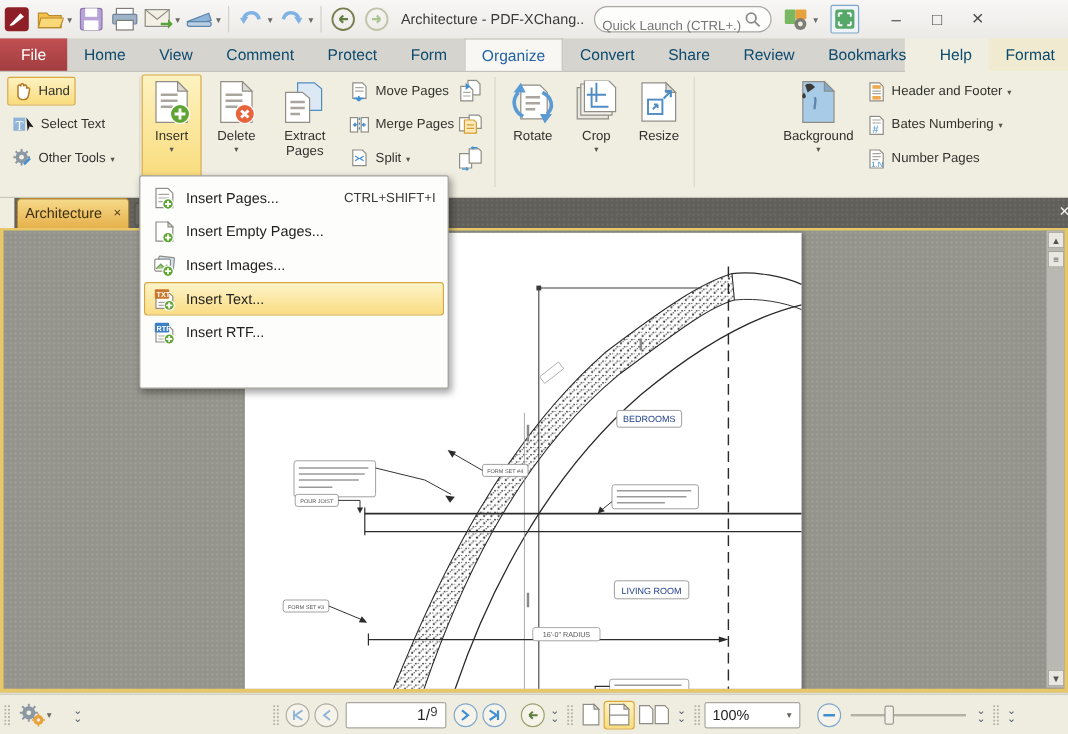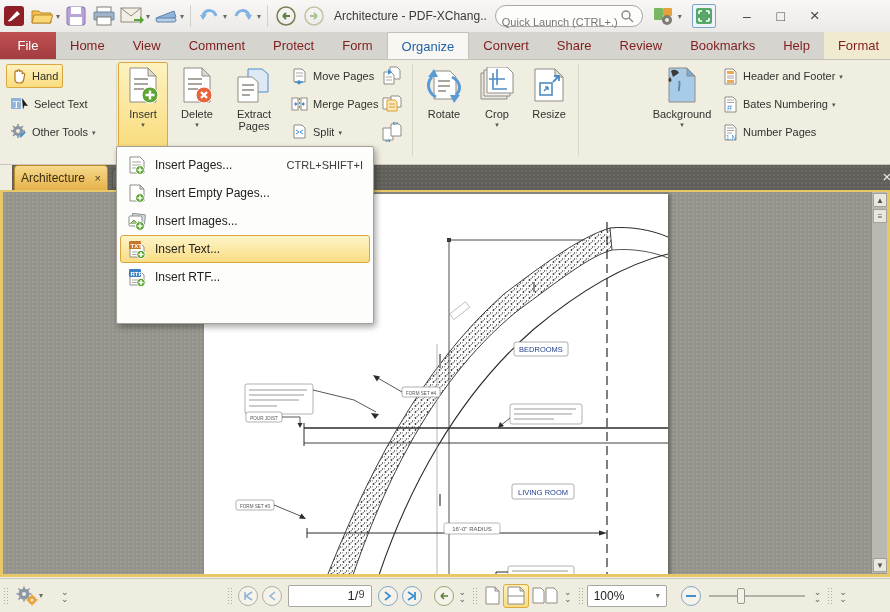--- a/index.html
+++ b/index.html
@@ -12,22 +12,22 @@
   .tb-icon { width:26px; height:26px; display:flex; align-items:center; justify-content:center; margin:0 1px; border-radius:3px; }
   .drop-caret { font-size:8px; color:#6b6b66; margin:0 2px 0 0; }
   .tb-sep { width:1px; height:22px; background:#d2d0ca; margin:0 4px; }
   .title-text { font-size:12px; color:#3a3a38; margin:0 8px 0 6px; white-space:nowrap; }
   .quicklaunch { width:148px; height:22px; border:1px solid #a9a7a0; border-radius:11px; background:#fdfdfc; display:flex; align-items:center; padding:0 6px; }
   .quicklaunch input { border:none; outline:none; width:118px; font-size:11px; color:#8b8b86; background:transparent; font-family:"Liberation Sans",sans-serif;margin-top:12px; }
   .win-btn { width:34px; height:26px; display:flex; align-items:center; justify-content:center; font-size:14px; color:#4a4a48; }
   .fullscreen-box { width:24px; height:24px; border:1px solid #7aa4c8; background:#eef4f9; display:flex; align-items:center; justify-content:center; border-radius:2px; }
 
   
-  .menubar { position:absolute; left:0; top:32px; width:890px; height:28px; background:#d6d4ce; display:flex; align-items:stretch; border-bottom:1px solid #c4c2bb; }
-  .mtab { padding:0 14px; display:flex; align-items:center; font-size:13px; color:#7f1d1d; cursor:default; }
+  .menubar { position:absolute; left:0; top:32px; width:754px; height:28px; background:#d6d4ce; display:flex; align-items:stretch; border-bottom:1px solid #c4c2bb; }
+  .mtab { padding:0 14px; display:flex; align-items:center; font-size:13px; color:#0c4a6e; cursor:default; }
   .mtab.file { background:linear-gradient(#c05052,#a23d3f); color:#fff; min-width:56px; justify-content:center; }
   .mtab.active { background:#f8f7f3; color:#2363a8; border:1px solid #c4c2bb; border-bottom:none; }
   .mtab.format { background:#f0ead0; }
 
   
   .ribbon { position:absolute; left:0; top:60px; width:890px; height:105px; background:#f0eee1; border-bottom:1px solid #c9c7bb; }
   .rsep { position:absolute; top:4px; width:1px; height:92px; background:#d9d7ca; }
   .group-label { position:absolute; top:146px; font-size:11px; color:#8b897e; text-align:center; }
   .bigbtn { position:absolute; top:2px; height:86px; display:flex; flex-direction:column; align-items:center; justify-content:flex-start; border:1px solid transparent; border-radius:2px; padding-top:4px; }
   .bigbtn .blabel { font-size:11px; color:#32312d; text-align:center; line-height:12px; margin-top:3px; }

